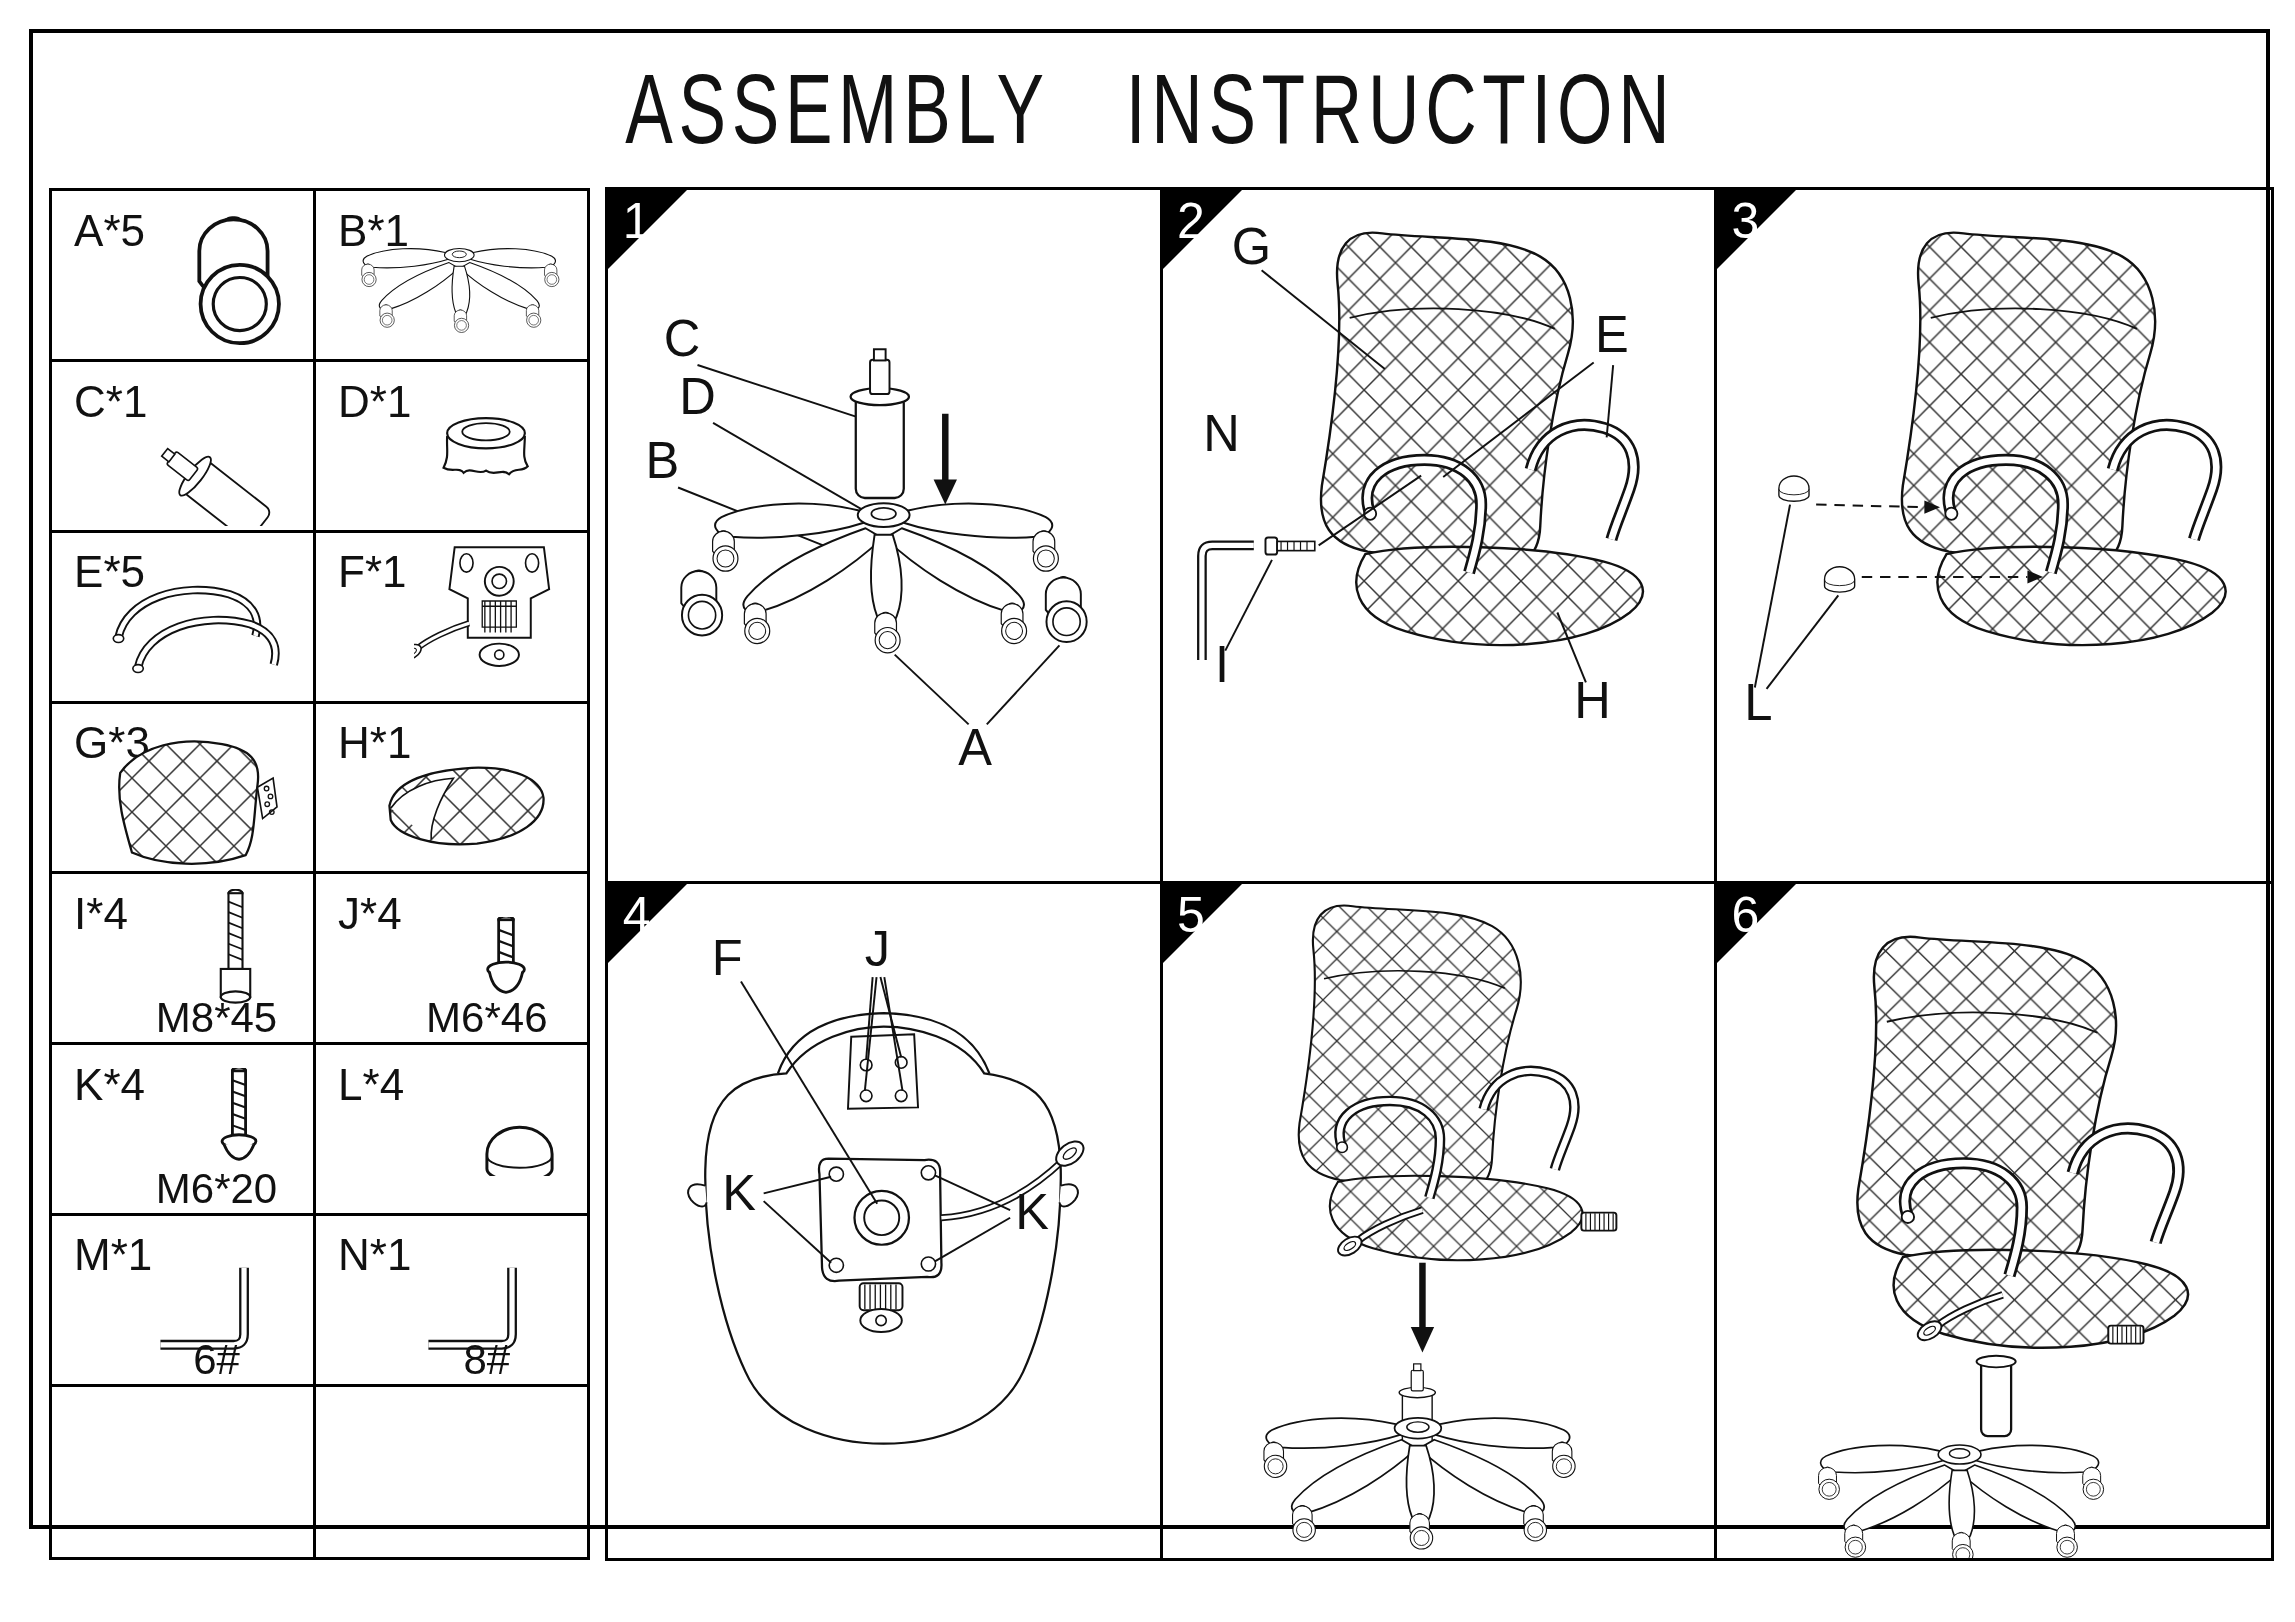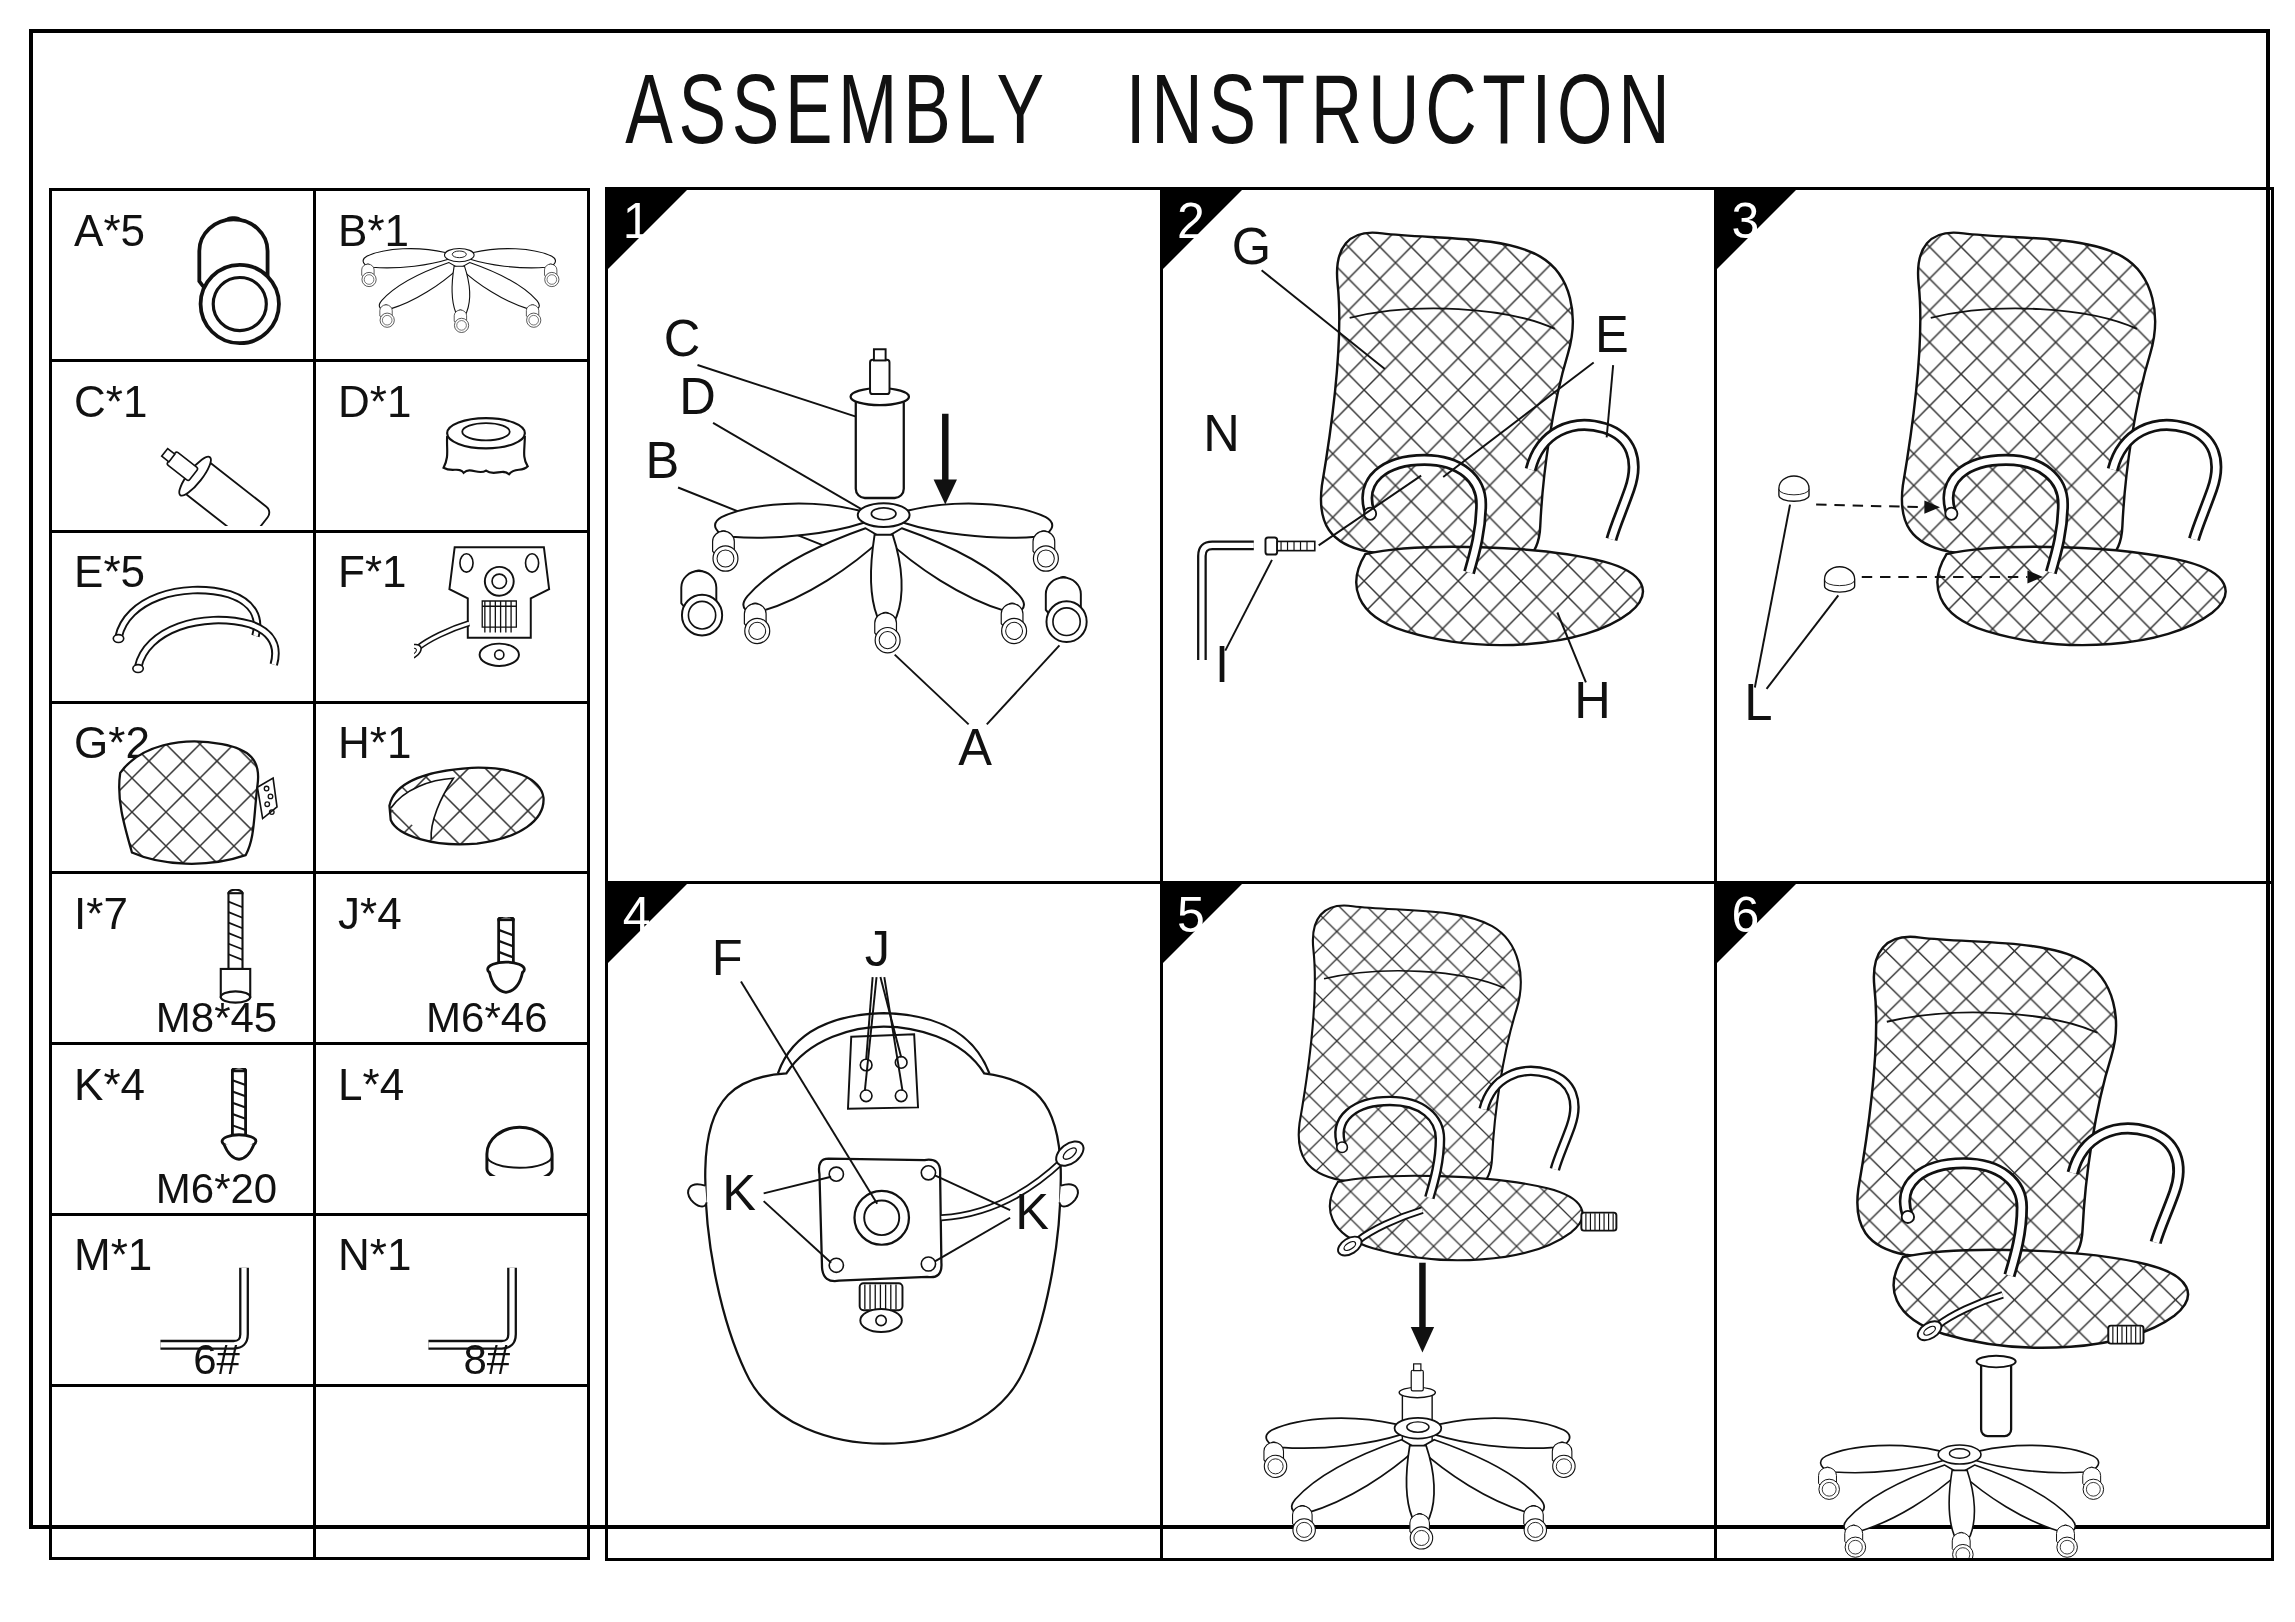--- a/index.html
+++ b/index.html
@@ -163,41 +163,41 @@
         <ellipse cx="180" cy="38" rx="10" ry="14" fill="#fff" stroke="#111" stroke-width="2.5"></ellipse>
         <circle cx="130" cy="66" r="22" fill="#fff" stroke="#111" stroke-width="3"></circle>
         <circle cx="130" cy="66" r="11" fill="#fff" stroke="#111" stroke-width="2.5"></circle>
         <path d="M104,96 h52 v40 h-52 Z M104,104 h52 M108,96 v48 M116,96 v48 M124,96 v48 M132,96 v48 M140,96 v48 M148,96 v48" stroke="#111" stroke-width="2" fill="none"></path>
         <ellipse cx="130" cy="178" rx="30" ry="17" fill="#fff" stroke="#111" stroke-width="3"></ellipse>
         <circle cx="130" cy="178" r="7" fill="none" stroke="#111" stroke-width="2.5"></circle>
         <use href="#leverSym" xlink:href="#leverSym" transform="translate(84,130) scale(0.78)"></use>
       </svg>
     </div>
     <div class="pcell">
-      <span class="plabel">G*2</span>
+      <span class="plabel">G*3</span>
       <svg class="picon" style="left:46px;top:23px;width:196px;height:144px" viewBox="0 0 300 220">
         <path d="M34,70 C64,28 128,14 190,26 C232,34 250,50 244,90 C238,140 240,170 226,196 C168,216 96,212 52,192 C40,150 28,110 34,70 Z" fill="#fff"></path>
         <path d="M34,70 C64,28 128,14 190,26 C232,34 250,50 244,90 C238,140 240,170 226,196 C168,216 96,212 52,192 C40,150 28,110 34,70 Z" fill="url(#diam)" stroke="#111" stroke-width="3.5"></path>
         <path d="M244,92 l24,-14 l6,44 l-22,18 Z" fill="#fff" stroke="#111" stroke-width="2.5"></path>
         <circle cx="258" cy="94" r="3.5" fill="none" stroke="#111" stroke-width="2"></circle>
         <circle cx="264" cy="106" r="3.5" fill="none" stroke="#111" stroke-width="2"></circle>
         <circle cx="259" cy="118" r="3.5" fill="none" stroke="#111" stroke-width="2"></circle>
         <circle cx="266" cy="130" r="3.5" fill="none" stroke="#111" stroke-width="2"></circle>
       </svg>
     </div>
     <div class="pcell">
       <span class="plabel">H*1</span>
       <svg class="picon" style="left:59px;top:39px;width:196px;height:111px" viewBox="0 0 300 170">
         <path d="M22,96 C30,58 84,42 148,38 C212,36 254,54 258,84 C260,118 222,146 156,154 C90,160 34,142 24,118 Z" fill="#fff"></path>
         <path d="M22,96 C30,58 84,42 148,38 C212,36 254,54 258,84 C260,118 222,146 156,154 C90,160 34,142 24,118 Z" fill="url(#diam)" stroke="#111" stroke-width="3.5"></path>
         <path d="M24,100 C44,70 86,56 120,54 C100,84 84,120 86,148" fill="#fff" stroke="#111" stroke-width="2.5"></path>
       </svg>
     </div>
     <div class="pcell">
-      <span class="plabel">I*7</span>
+      <span class="plabel">I*4</span>
       <svg class="picon" style="left:154px;top:14.4px;width:59px;height:115px" viewBox="-24 -2 48 164">
           <use href="#screwLong" xlink:href="#screwLong"></use>
         </svg>
       <span class="pspec">M8*45</span>
     </div>
     <div class="pcell">
       <span class="plabel">J*4</span>
       <svg class="picon" style="left:167px;top:43px;width:46px;height:79px" viewBox="-24 0 48 86">
           <use href="#screwShort" xlink:href="#screwShort"></use>
         </svg>

